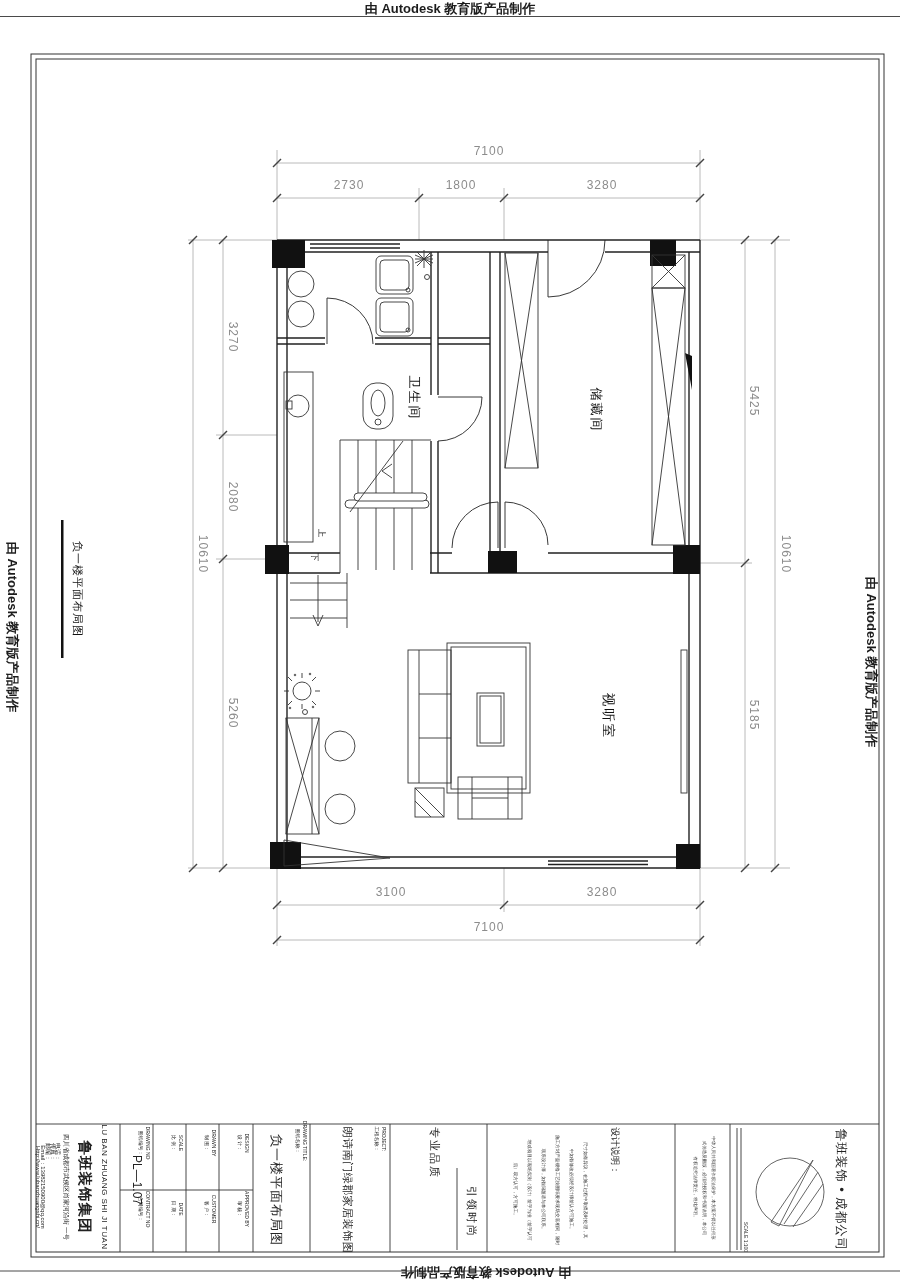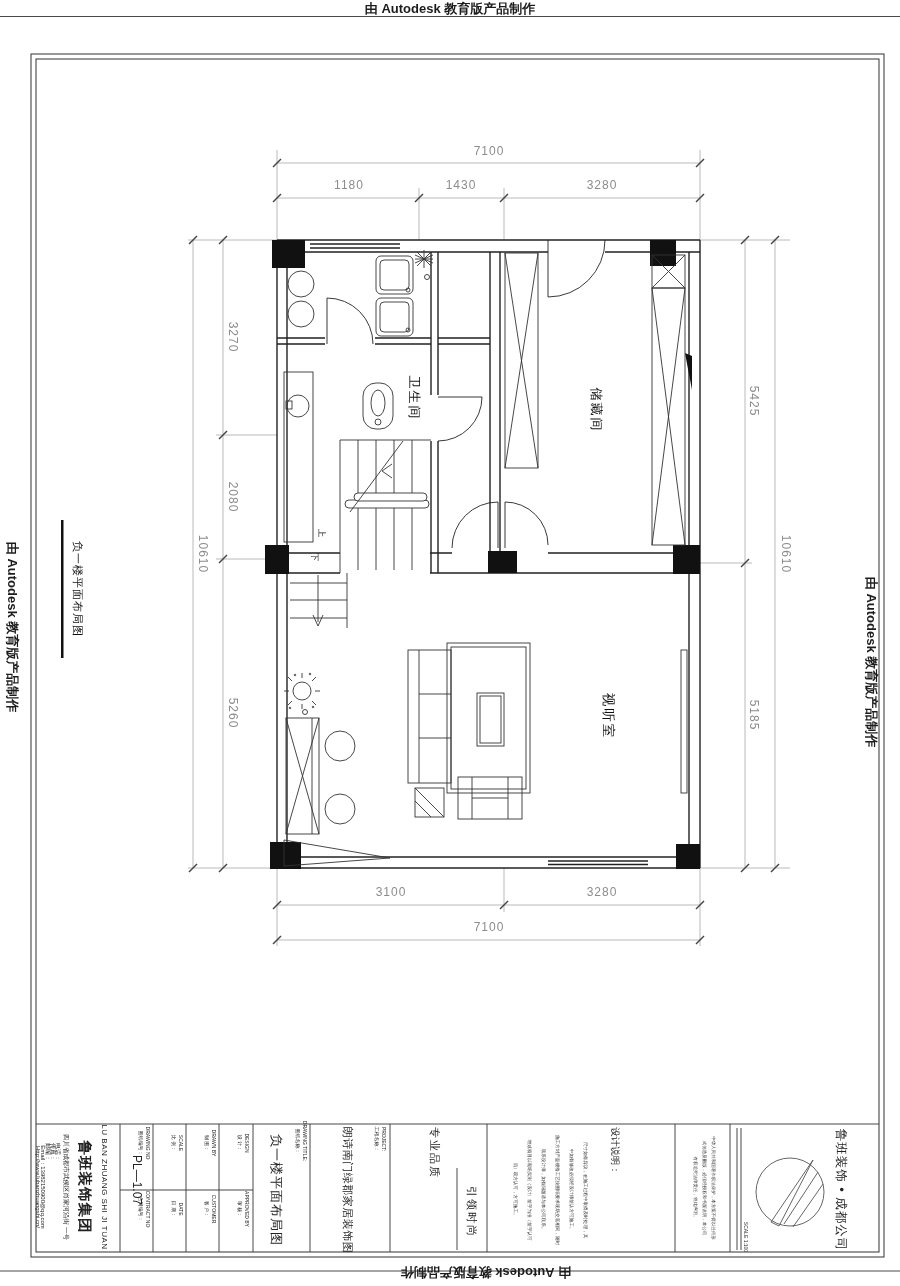--- a/index.html
+++ b/index.html
@@ -234,22 +234,22 @@
     <path d="M823,1184 L793,1227"></path>
   </g>
 </svg>
 
 <span class="t stamp" style="left:450px;top:8px">由 Autodesk 教育版产品制作</span>
 <span class="t stamp vt" style="left:12px;top:627px">由 Autodesk 教育版产品制作</span>
 <span class="t stamp vt" style="left:871px;top:662px">由 Autodesk 教育版产品制作</span>
 <span class="t stamp flip" style="left:486px;top:1272px">由 Autodesk 教育版产品制作</span>
 
 <span class="t dim" style="left:489px;top:151px">7100</span>
-<span class="t dim" style="left:349px;top:185px">1180</span>
-<span class="t dim" style="left:461px;top:185px">1430</span>
+<span class="t dim" style="left:349px;top:185px">2730</span>
+<span class="t dim" style="left:461px;top:185px">1800</span>
 <span class="t dim" style="left:602px;top:185px">3280</span>
 <span class="t dim vt" style="left:233px;top:337px">3270</span>
 <span class="t dim vt" style="left:233px;top:497px">2080</span>
 <span class="t dim vt" style="left:233px;top:713px">5260</span>
 <span class="t dim vt" style="left:203px;top:554px">10610</span>
 <span class="t dim vt" style="left:754px;top:401px">5425</span>
 <span class="t dim vt" style="left:754px;top:715px">5185</span>
 <span class="t dim vt" style="left:786px;top:554px">10610</span>
 <span class="t dim" style="left:391px;top:892px">3100</span>
 <span class="t dim" style="left:602px;top:892px">3280</span>

